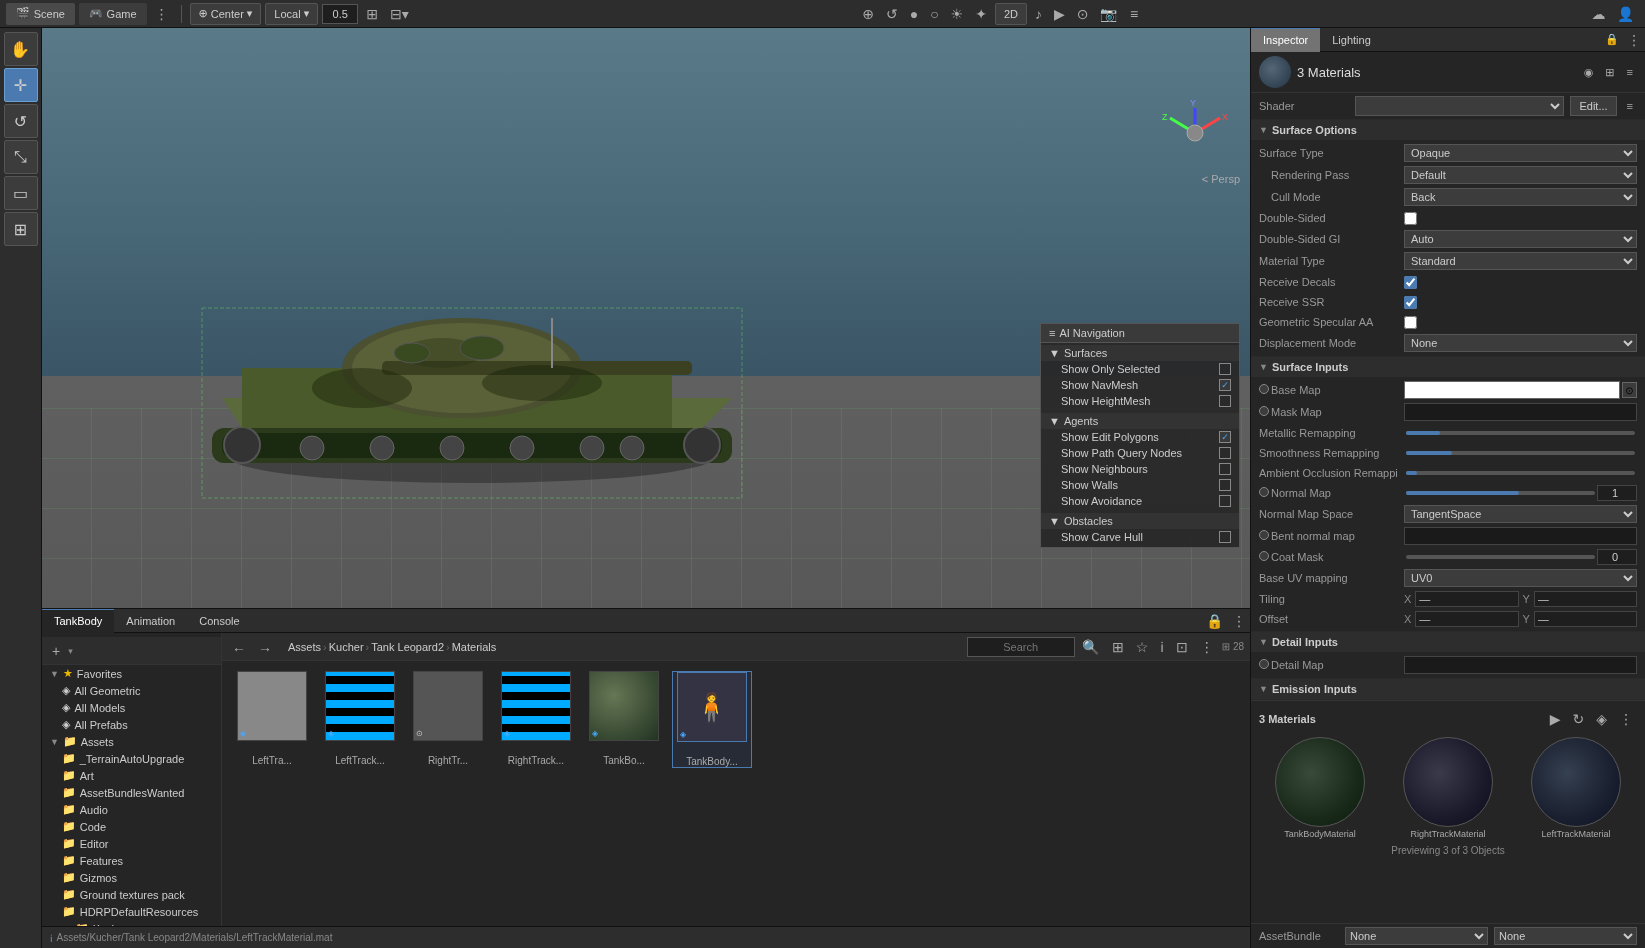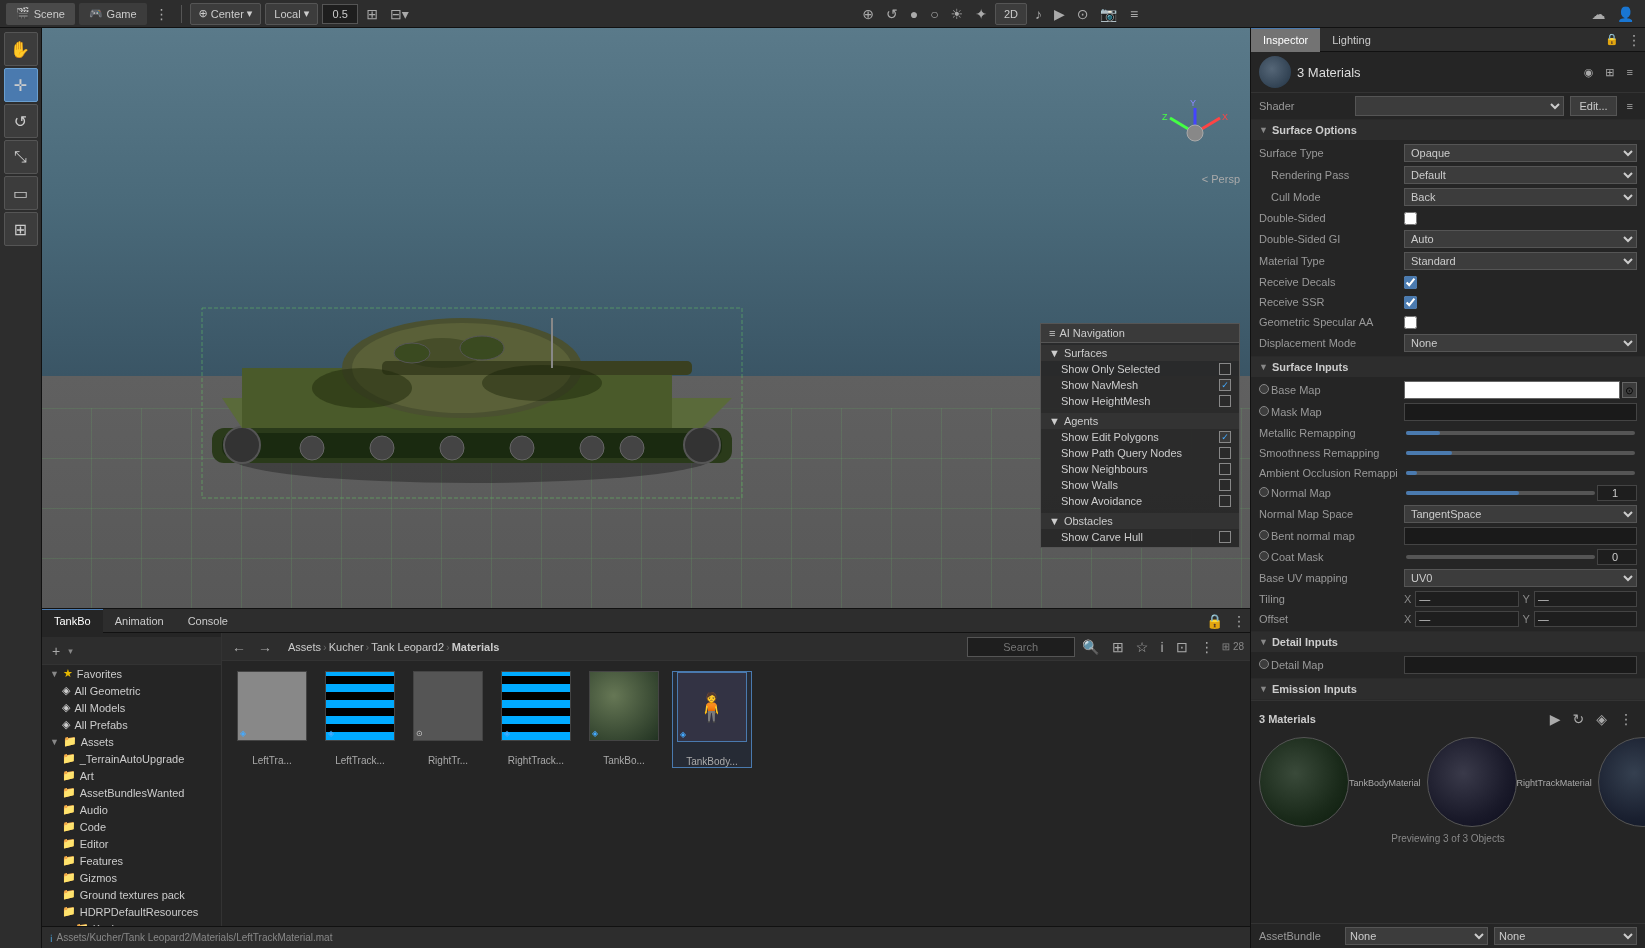--- a/index.html
+++ b/index.html
@@ -101,21 +101,21 @@
 
     
     .slider-bar { flex: 1; height: 4px; background: #555; border-radius: 2px; position: relative; margin: 0 2px; }
     .slider-fill { height: 100%; background: #4a7aaf; border-radius: 2px; }
 
     
     .materials-footer { border-top: 1px solid #333; padding: 4px 8px; }
     .materials-title-row { display: flex; align-items: center; justify-content: space-between; padding: 4px 0; }
     .materials-title { font-size: 11px; color: #ccc; font-weight: bold; }
     .materials-preview { display: flex; gap: 6px; padding: 4px 0; }
-    .mat-preview { display: flex; flex-direction: row; align-items: center; flex: 1; }
+    .mat-preview { display: flex; flex-direction: column; align-items: center; flex: 1; }
     .mat-thumb { width: 90px; height: 90px; border-radius: 50%; overflow: hidden; border: 1px solid #555; }
     .mat-name { font-size: 9px; color: #aaa; margin-top: 2px; text-align: center; }
     .preview-label { font-size: 10px; color: #888; text-align: center; padding: 2px 0; }
 
     .asset-bundle-row { display: flex; align-items: center; padding: 3px 8px; gap: 6px; border-top: 1px solid #333; }
     .ab-label { color: #999; font-size: 11px; width: 80px; }
     .ab-select { flex: 1; background: #3c3c3c; border: 1px solid #555; color: #ccc; height: 18px; font-size: 11px; }
 
     
     ::-webkit-scrollbar { width: 6px; height: 6px; }
@@ -300,21 +300,21 @@
           <div class="ai-nav-item">
             <span>Show Carve Hull</span>
             <div class="checkbox-small"></div>
           </div>
         </div>
       </div>
     </div>
 
     <div class="bottom-panel">
       <div class="bottom-tabs">
-        <div class="bottom-tab active">TankBo</div>
+        <div class="bottom-tab active">TankBody</div>
         <div class="bottom-tab">Animation</div>
         <div class="bottom-tab">Console</div>
         <div class="flex-spacer"></div>
         <button class="icon-btn">🔒</button>
         <button class="icon-btn">⋮</button>
       </div>
 
       <div class="bottom-content">
 
         <div class="file-sidebar">
@@ -397,21 +397,21 @@
           <div class="file-toolbar">
             <button class="icon-btn">←</button>
             <button class="icon-btn">→</button>
             <div class="breadcrumb">
               <span style="cursor:pointer;">Assets</span>
               <span class="breadcrumb-sep">›</span>
               <span style="cursor:pointer;">Kucher</span>
               <span class="breadcrumb-sep">›</span>
               <span style="cursor:pointer;">Tank Leopard2</span>
               <span class="breadcrumb-sep">›</span>
-              <span style="font-weight:bold;">Materials</span>
+              <span style="font-weight:normal;">Materials</span>
             </div>
             <div class="flex-spacer"></div>
             <input type="text" class="toolbar-input" style="width: 108px;" placeholder="Search">
             <button class="icon-btn">🔍</button>
             <button class="icon-btn">⊞</button>
             <button class="icon-btn">☆</button>
             <button class="icon-btn">ℹ</button>
             <button class="icon-btn">⊡</button>
             <button class="icon-btn">⋮</button>
             <span style="font-size:10px;color:#888;">

